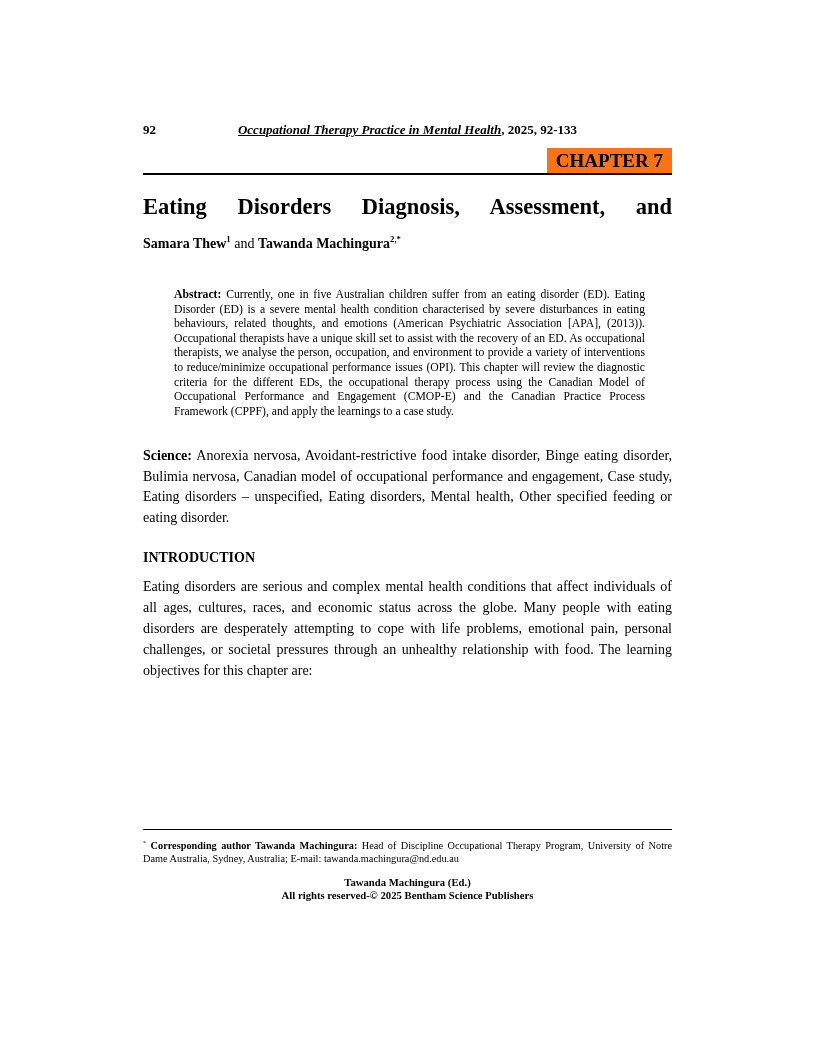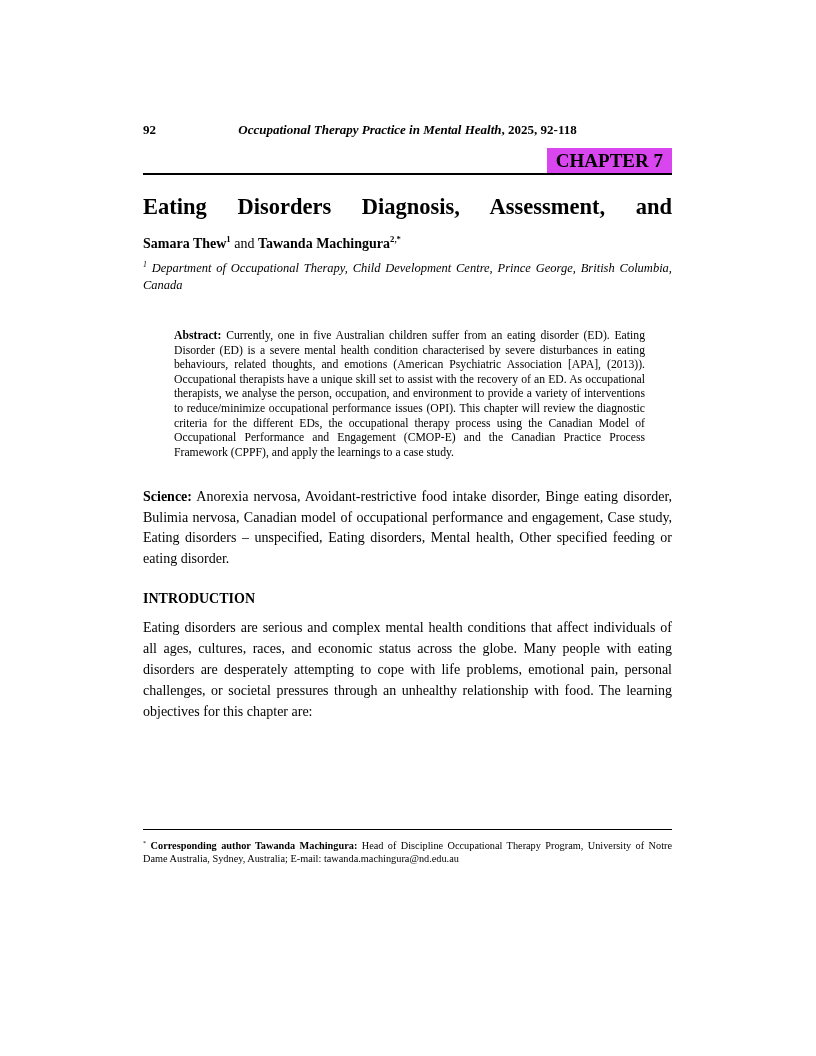--- a/index.html
+++ b/index.html
@@ -30,30 +30,30 @@
     height: 15px;
   }
   .page-num {
     position: absolute;
     left: 0;
     top: 0;
   }
   .running-head {
     text-align: center;
   }
-  .running-head .rh-italic { font-style: italic; }
+  .running-head .rh-italic { font-style: italic; text-decoration: underline; }
   
   .chapter-row {
     margin-top: 11px;
     text-align: right;
     border-bottom: 2px solid #000;
   }
   .chapter-box {
     display: inline-block;
-    background: #d946ef;
+    background: #f97316;
     font-size: 19px;
     font-weight: bold;
     line-height: 24px;
     padding: 1px 9px 0 9px;
     vertical-align: bottom;
   }
   
   .title {
     margin: 16px 0 0 0;
     font-size: 22.5px;
@@ -137,44 +137,45 @@
     line-height: 12.5px;
   }
 </style>
 </head>
 <body>
 
 <div class="content">
 
   <div class="running-header">
     <span class="page-num">92</span>
-    <div class="running-head"><span class="rh-italic">Occupational Therapy Practice in Mental Health</span><span>, 2025, 92-118</span></div>
+    <div class="running-head"><span class="rh-italic">Occupational Therapy Practice in Mental Health</span><span>, 2025, 92-133</span></div>
   </div>
 
   <div class="chapter-row">
     <span class="chapter-box">CHAPTER 7</span>
   </div>
 
   <h1 class="title">
     <div class="title-line1">Eating Disorders Diagnosis, Assessment, and</div>
   </h1>
 
   <div class="authors"><span class="name">Samara Thew</span><sup class="name">1</sup><span> and </span><span class="name">Tawanda Machingura</span><sup class="name">2,*</sup></div>
 
-  <p class="affiliation"><sup>1</sup><span> Department of Occupational Therapy, Child Development Centre, Prince George, British Columbia, Canada</span></p>
 
 
   <p class="abstract"><span class="label">Abstract:</span><span> Currently, one in five Australian children suffer from an eating disorder (ED). Eating Disorder (ED) is a severe mental health condition characterised by severe disturbances in eating behaviours, related thoughts, and emotions (American Psychiatric Association [APA], (2013)). Occupational therapists have a unique skill set to assist with the recovery of an ED. As occupational therapists, we analyse the person, occupation, and environment to provide a variety of interventions to reduce/minimize occupational performance issues (OPI). This chapter will review the diagnostic criteria for the different EDs, the occupational therapy process using the Canadian Model of Occupational Performance and Engagement (CMOP-E) and the Canadian Practice Process Framework (CPPF), and apply the learnings to a case study.</span></p>
 
   <p class="keywords"><span class="label">Science:</span><span> Anorexia nervosa, Avoidant-restrictive food intake disorder, Binge eating disorder, Bulimia nervosa, Canadian model of occupational performance and engagement, Case study, Eating disorders – unspecified, Eating disorders, Mental health, Other specified feeding or eating disorder.</span></p>
 
   <h2 class="section-heading">INTRODUCTION</h2>
 
   <p class="body-para">Eating disorders are serious and complex mental health conditions that affect individuals of all ages, cultures, races, and economic status across the globe. Many people with eating disorders are desperately attempting to cope with life problems, emotional pain, personal challenges, or societal pressures through an unhealthy relationship with food. The learning objectives for this chapter are:</p>
 
 </div>
 
 <div class="footer">
   <hr class="footnote-rule">
   <p class="footnote"><sup>*</sup><span class="label"> Corresponding author Tawanda Machingura:</span><span> Head of Discipline Occupational Therapy Program, University of Notre Dame Australia, Sydney, Australia; E-mail: tawanda.machingura@nd.edu.au</span></p>
   <div class="publisher">
+    <div>Tawanda Machingura (Ed.)</div>
+    <div>All rights reserved-© 2025 Bentham Science Publishers</div>
   </div>
 </div>
 
 </body></html>

